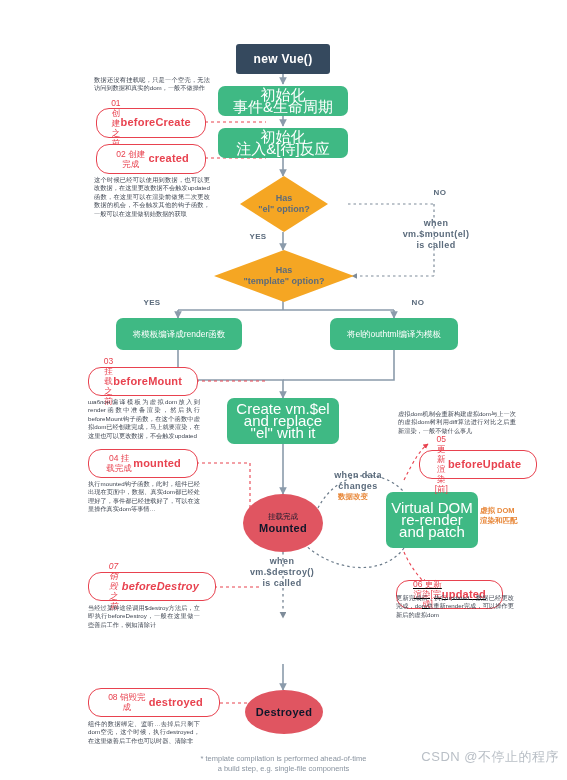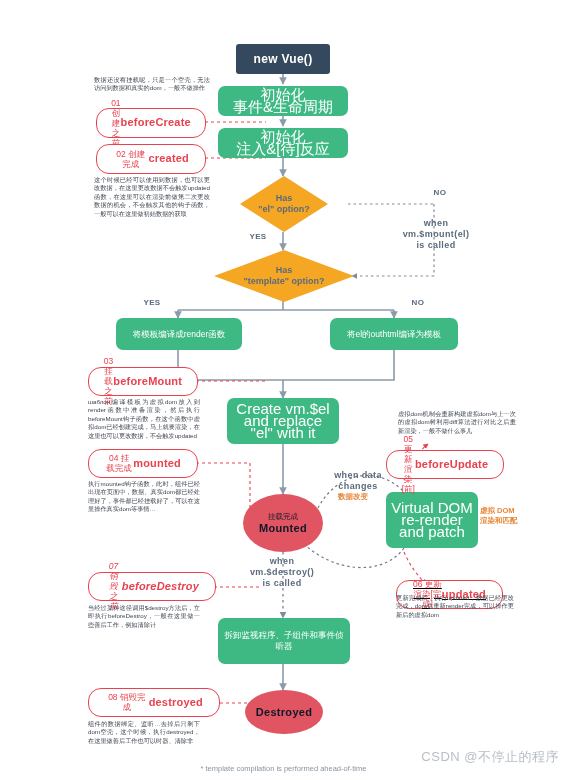--- a/index.html
+++ b/index.html
@@ -150,23 +150,20 @@
 
   <div class="ellipse red" style="position:absolute; left:243px; top:494px; width:80px; height:58px;">
     <span class="sub">挂载完成</span>
     <span class="main">Mounted</span>
   </div>
 
   <div class="node n-green big" style="left:386px; top:492px; width:92px; height:56px;">
     <span class="ml">Virtual DOM<br>re-render<br>and patch</span>
   </div>
 
-  <div class="node n-green" style="left:218px; top:618px; width:132px; height:46px;">
-    <span>拆卸监视程序、子组件和事件侦听器</span>
-  </div>
 
   <div class="ellipse red" style="position:absolute; left:245px; top:690px; width:78px; height:44px;">
     <span class="main">Destroyed</span>
   </div>
 
   <div class="flabel" style="left:420px; top:188px; width:40px;">
     <span>NO</span>
   </div>
   <div class="flabel" style="left:238px; top:232px; width:40px;">
     <span>YES</span>
@@ -192,21 +189,21 @@
     <span class="en">created</span>
   </div>
   <div class="hook" style="left:88px; top:367px; width:110px; height:29px;">
     <span class="cn">03 挂载之前</span>
     <span class="en">beforeMount</span>
   </div>
   <div class="hook" style="left:88px; top:449px; width:110px; height:29px;">
     <span class="cn">04 挂载完成</span>
     <span class="en">mounted</span>
   </div>
-  <div class="hook" style="left:386px; top:450px; width:118px; height:29px;">
+  <div class="hook" style="left:419px; top:450px; width:118px; height:29px;">
     <span class="cn">05 更新渲染[前]</span>
     <span class="en">beforeUpdate</span>
   </div>
   <div class="hook" style="left:396px; top:580px; width:107px; height:29px;text-decoration:underline;">
     <span class="cn">06 更新渲染[完成]</span>
     <span class="en">updated</span>
   </div>
   <div class="hook" style="left:88px; top:572px; width:128px; height:29px;font-style:italic;">
     <span class="cn">07 销毁之前</span>
     <span class="en">beforeDestroy</span>
@@ -220,16 +217,17 @@
   <div class="note" style="left:94px; top:176px; width:116px;">这个时候已经可以使用到数据，也可以更改数据，在这里更改数据不会触发updated函数，在这里可以在渲染前做第二次更改数据的机会，不会触发其他的钩子函数，一般可以在这里做初始数据的获取</div>
   <div class="note" style="left:88px; top:398px; width:112px;">шаблон编译模板为虚拟dom放入到render函数中准备渲染，然后执行beforeMount钩子函数，在这个函数中虚拟dom已经创建完成，马上就要渲染，在这里也可以更改数据，不会触发updated</div>
   <div class="note" style="left:88px; top:480px; width:112px;">执行mounted钩子函数，此时，组件已经出现在页面中，数据、真实dom都已经处理好了，事件都已经挂载好了，可以在这里操作真实dom等事情…</div>
   <div class="note" style="left:398px; top:410px; width:118px;">虚拟dom机制会重新构建虚拟dom与上一次的虚拟dom树利用diff算法进行对比之后重新渲染，一般不做什么事儿</div>
   <div class="note" style="left:396px; top:594px; width:118px;">更新完成后，执行updated，数据已经更改完成，dom也重新render完成，可以操作更新后的虚拟dom</div>
   <div class="note" style="left:88px; top:604px; width:112px;">当经过某种途径调用$destroy方法后，立即执行beforeDestroy，一般在这里做一些善后工作，例如清除计</div>
   <div class="note" style="left:88px; top:720px; width:112px;">组件的数据绑定、监听…去掉后只剩下dom空壳，这个时候，执行destroyed，在这里做善后工作也可以时器、清除非</div>
 
   <div class="footer">
     <div>* template compilation is performed ahead-of-time</div>
+    <div>a build step, e.g. single-file components</div>
   </div>
   <div class="watermark">CSDN @不停止的程序</div>
 
 </div>
 
 </body></html>

